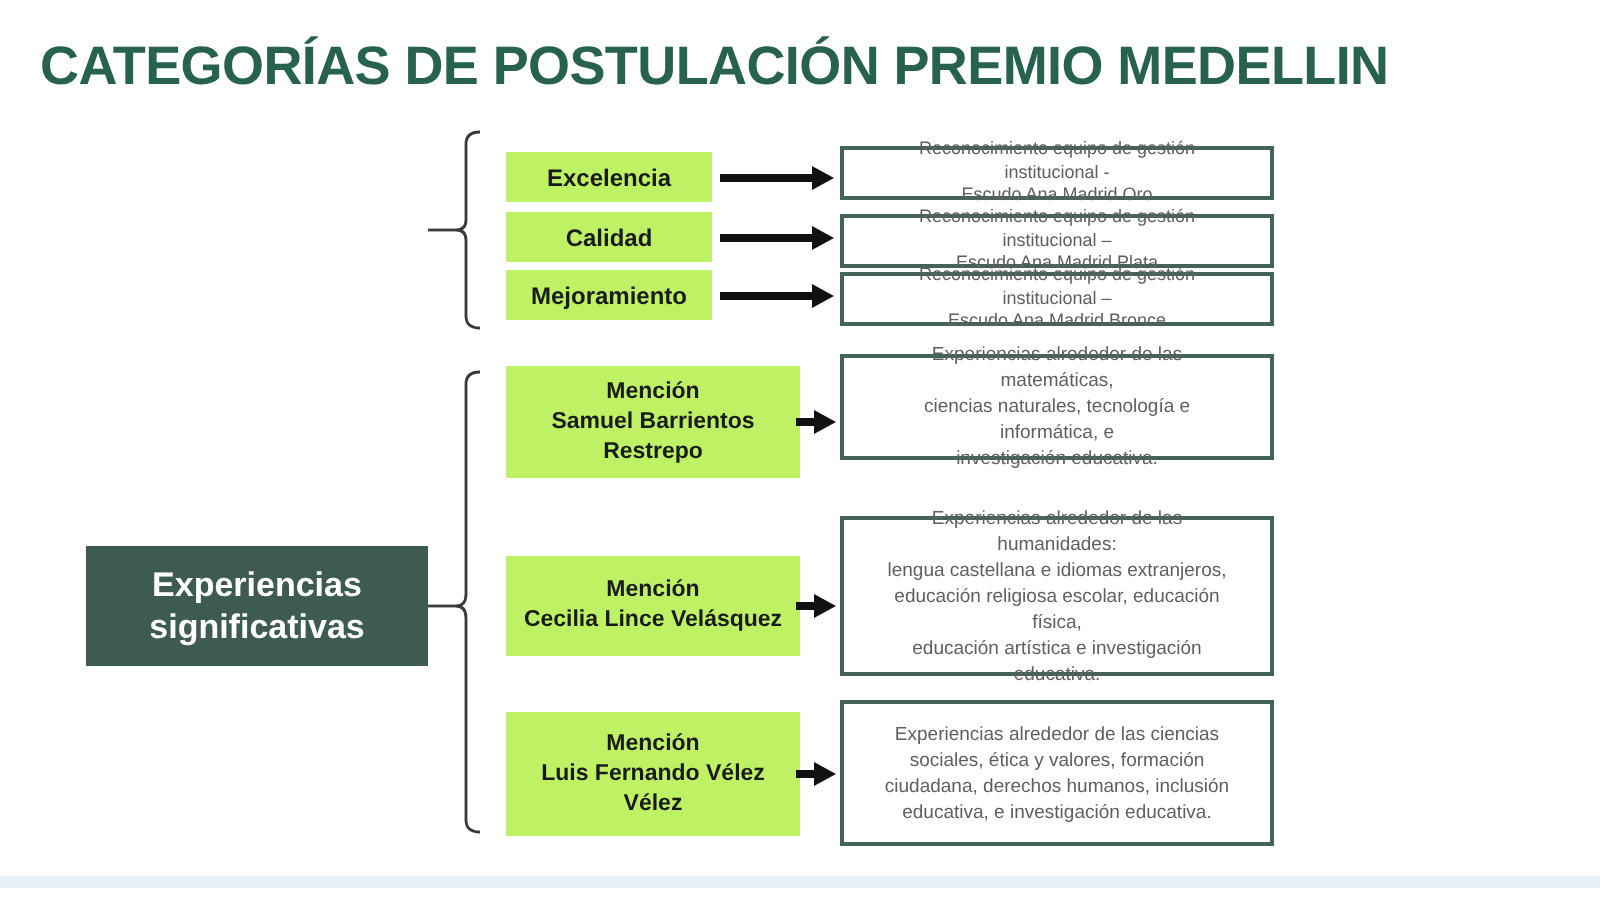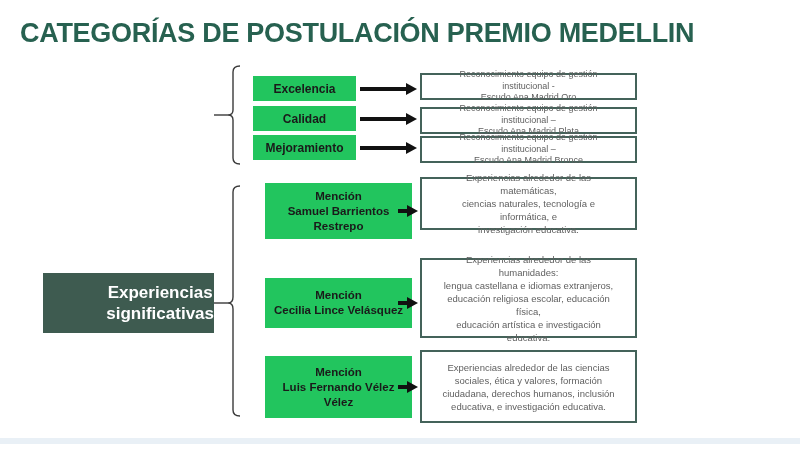--- a/index.html
+++ b/index.html
@@ -12,26 +12,26 @@
     font-size:27px; font-weight:bold; color:#276150;
     letter-spacing:-0.3px; white-space:nowrap;
   }
   .cat-box {
     position:absolute; left:43px; width:171px; background:#3e5b50;
     color:#ffffff; font-weight:bold; font-size:17px; line-height:21px;
     display:flex; align-items:center; justify-content:center;
     text-align:center; white-space:pre-line;
   }
   .item-box {
-    position:absolute; left:253px; background:#22c55e; color:#1a1a1a;
+    position:absolute; left:253px; background:#bef264; color:#1a1a1a;
     font-weight:bold; text-align:center;
     display:flex; align-items:center; justify-content:center; white-space:pre-line;
   }
   .item-sm { width:103px; height:25px; font-size:12px; }
-  .item-lg { width:147px; font-size:11.5px; line-height:15px;margin-left:12px; }
+  .item-lg { width:147px; font-size:11.5px; line-height:15px; }
   .desc-box {
     position:absolute; left:420px; width:217px; box-sizing:border-box;
     border:2px solid #44635a; background:#ffffff; color:#5f5f5f;
     text-align:center; display:flex; align-items:center; justify-content:center;
     white-space:pre-line; padding:1px 18px;
   }
   .desc-sm { font-size:9px;  line-height:11.5px; }
   .desc-lg { font-size:9.5px; line-height:13px; }
   .arrow { position:absolute; display:flex; align-items:center; }
   .arrow .shaft { flex:1; height:4px; background:#111111; }
@@ -90,21 +90,21 @@
   </div>
   <div class="desc-box desc-sm" style="top:107px; height:27px;">
     <span>Reconocimiento equipo de gestión institucional –
 Escudo Ana Madrid Plata</span>
   </div>
   <div class="desc-box desc-sm" style="top:136px; height:27px;">
     <span>Reconocimiento equipo de gestión institucional –
 Escudo Ana Madrid Bronce</span>
   </div>
 
-  <div class="cat-box" style="top:273px; height:60px;justify-content:flex-end;">
+  <div class="cat-box" style="top:273px; height:60px;">
     <span>Experiencias
 significativas</span>
   </div>
 
   <svg class="bracket" style="left:210px; top:184px;" width="32" height="236">
     <path d="M 30,2 Q 23,2 23,8 L 23,113 Q 23,119 18,119 Q 23,119 23,125 L 23,226 Q 23,232 30,232" fill="none" stroke="#3a3a3a" stroke-width="1.4"></path>
     <path d="M 4,119 L 18,119" fill="none" stroke="#3a3a3a" stroke-width="1.4"></path>
   </svg>
 
   <div class="item-box item-lg" style="top:183px; height:56px;">

